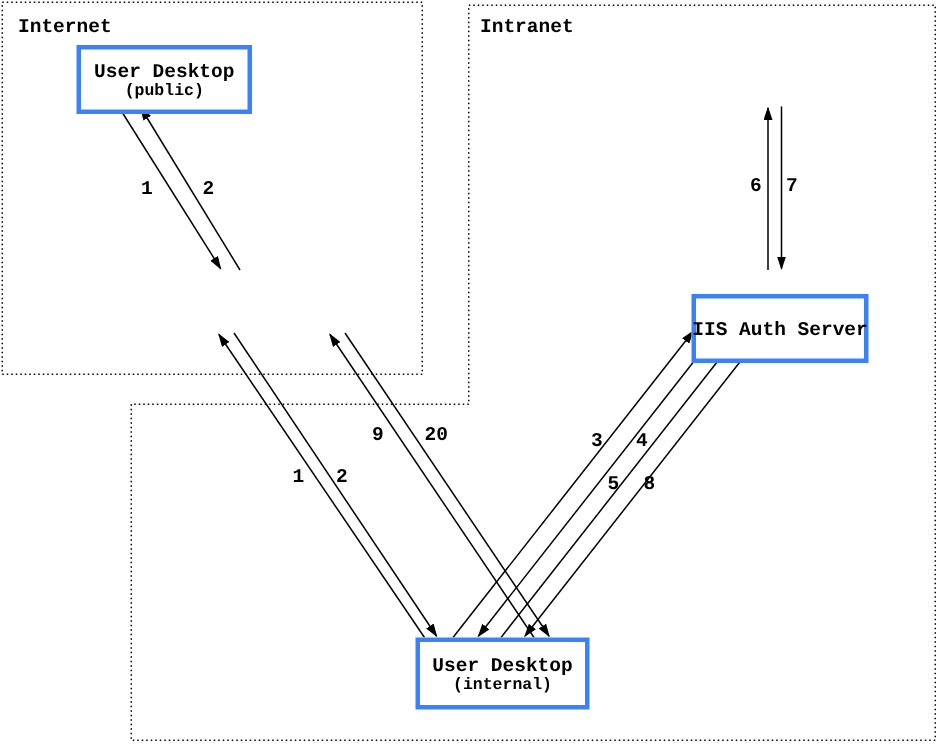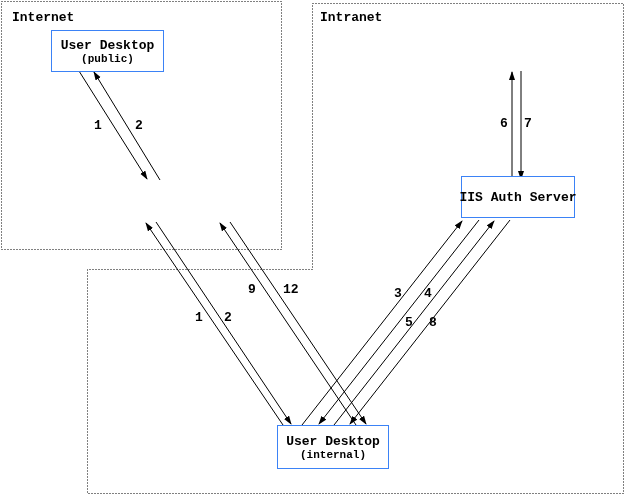--- a/index.html
+++ b/index.html
@@ -2,21 +2,21 @@
 <html><head>
 <meta charset="utf-8">
 <style>
   html,body { margin:0; padding:0; background:#ffffff; }
   .canvas {
     position:relative; width:627px; height:497px; background:#ffffff;
     font-family:"Liberation Mono", monospace; color:#000; overflow:hidden;
   }
   .canvas svg { position:absolute; left:0; top:0; }
   .node {
-    position:absolute; border:1px solid #3b82f6; background:#fff;
+    position:absolute; border:3px solid #3b82f6; background:#fff;
     display:flex; flex-direction:column; align-items:center; justify-content:center;
     text-align:center;
   }
   .node-title { font:bold 13px/15px "Liberation Mono", monospace; white-space:nowrap; }
   .node-sub   { font:bold 11px/12px "Liberation Mono", monospace; white-space:nowrap; }
   .region-label { position:absolute; font:bold 13px/13px "Liberation Mono", monospace; white-space:nowrap; }
   .step { position:absolute; font:bold 13px/13px "Liberation Mono", monospace; white-space:nowrap; }
 </style>
 </head>
 <body>
@@ -50,35 +50,35 @@
   <span class="region-label" style="left:12px; top:11px">Internet</span>
   <span class="region-label" style="left:320px; top:11px">Intranet</span>
 
   <div class="node" style="left:51px; top:30px; width:111px; height:40px">
     <div class="node-title">User Desktop</div>
     <div class="node-sub">(public)</div>
   </div>
 
 
 
-  <div class="node" style="left:461px; top:176px; width:112px; height:40px">
+  <div class="node" style="left:461px; top:196px; width:112px; height:40px">
     <div class="node-title">IIS Auth Server</div>
   </div>
 
   <div class="node" style="left:277px; top:425px; width:110px; height:42px">
     <div class="node-title">User Desktop</div>
     <div class="node-sub">(internal)</div>
   </div>
 
   <span class="step" style="left:94px;  top:119px">1</span>
   <span class="step" style="left:135px; top:119px">2</span>
   <span class="step" style="left:195px; top:311px">1</span>
   <span class="step" style="left:224px; top:311px">2</span>
   <span class="step" style="left:394px; top:287px">3</span>
   <span class="step" style="left:424px; top:287px">4</span>
   <span class="step" style="left:405px; top:316px">5</span>
   <span class="step" style="left:500px; top:117px">6</span>
   <span class="step" style="left:524px; top:117px">7</span>
   <span class="step" style="left:429px; top:316px">8</span>
   <span class="step" style="left:248px; top:283px">9</span>
-  <span class="step" style="left:283px; top:283px">12</span>
+  <span class="step" style="left:283px; top:283px">20</span>
 
 </div>
 
 </body></html>

